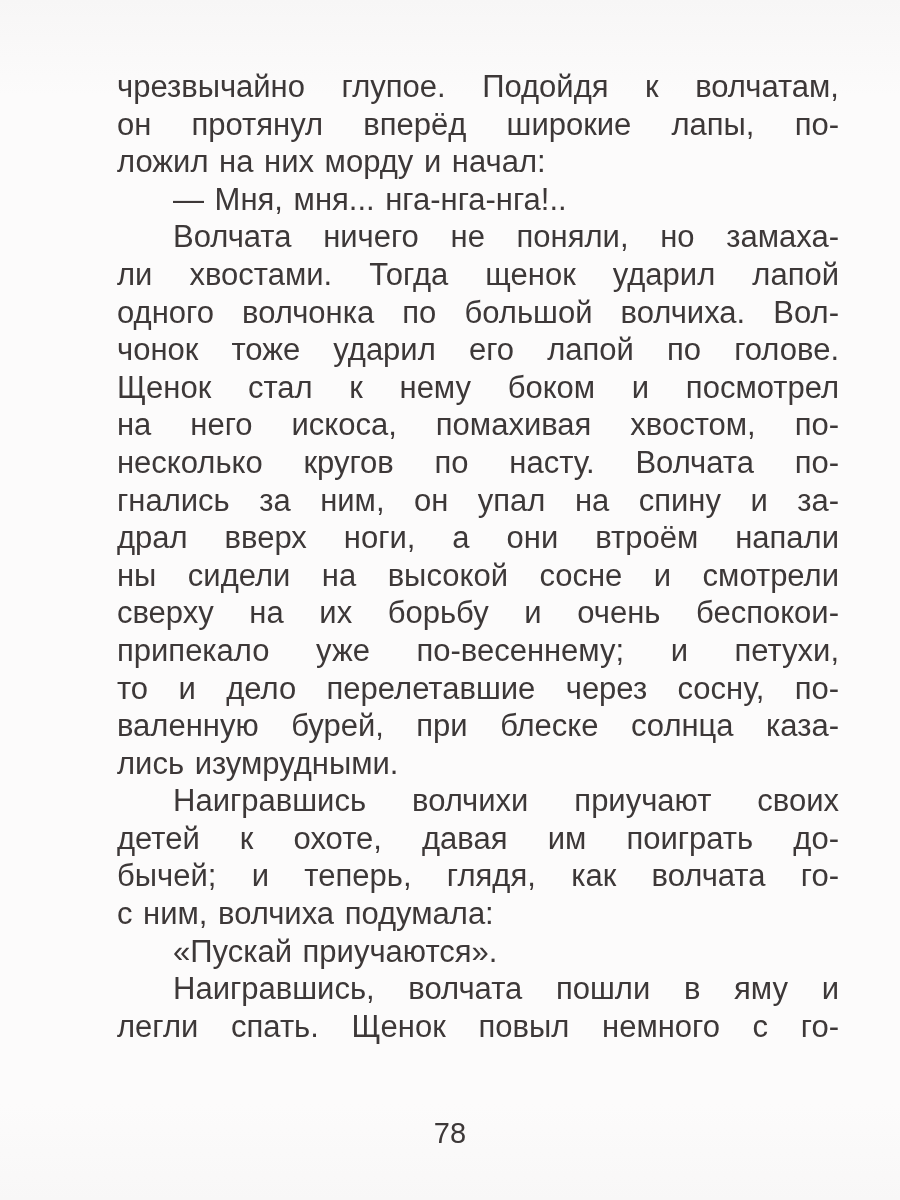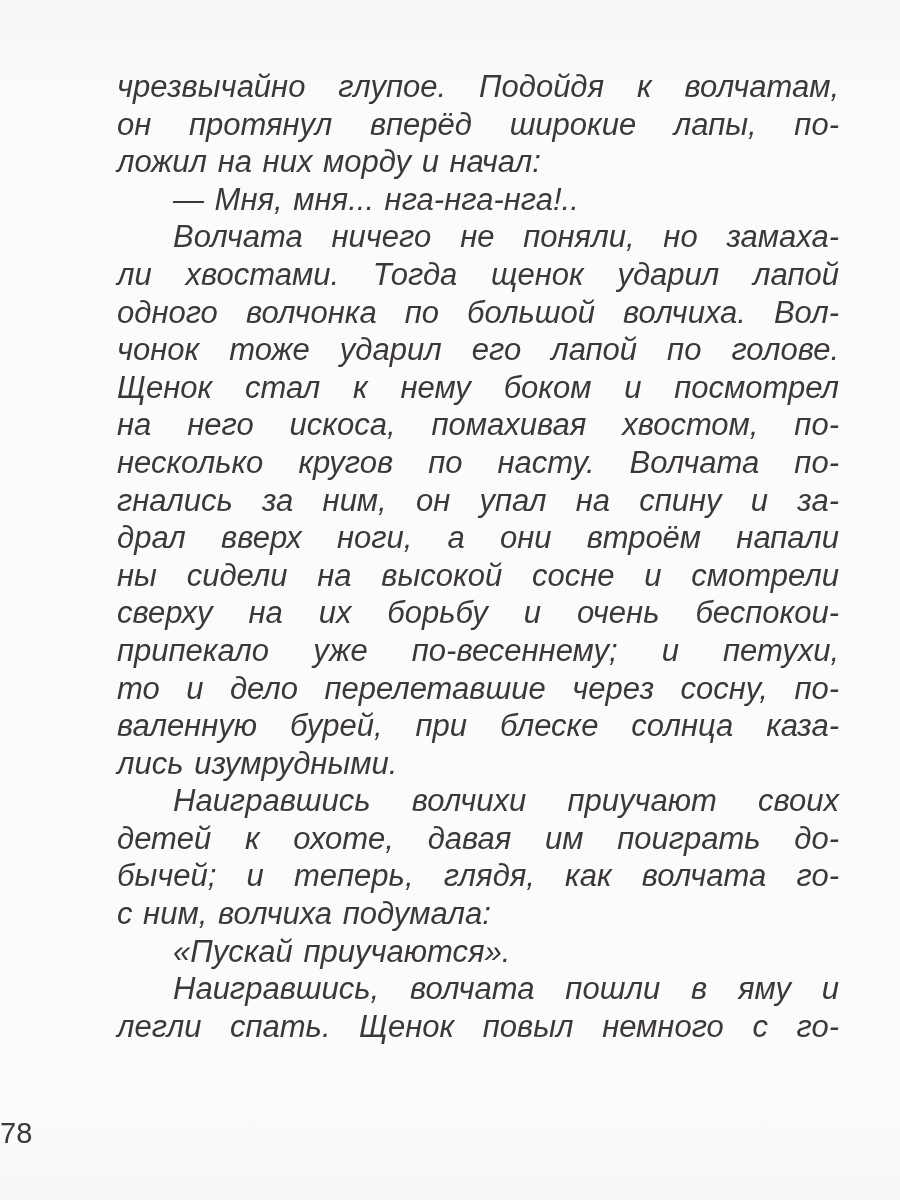--- a/index.html
+++ b/index.html
@@ -29,33 +29,33 @@
       line-height: 37.6px;
       color: #3d3838;
     }
     .line {
       display: block;
       white-space: nowrap;
       height: 37.6px;
       text-align: justify;
       text-align-last: justify;
       word-spacing: 2px;
-      font-style: italic;
     }
     .line.last {
       text-align-last: left;
     }
     .line.indent {
       padding-left: 56px;
     }
     .page-number {
       position: absolute;
       left: 0;
       width: 900px;
       top: 1117px;
+      text-align: center;
       font-family: "Liberation Sans", sans-serif;
       font-size: 29px;
       color: #3d3838;
     }
   </style>
 </head>
 <body>
 
 <div class="page">
   <div class="text-block" id="text-block">

